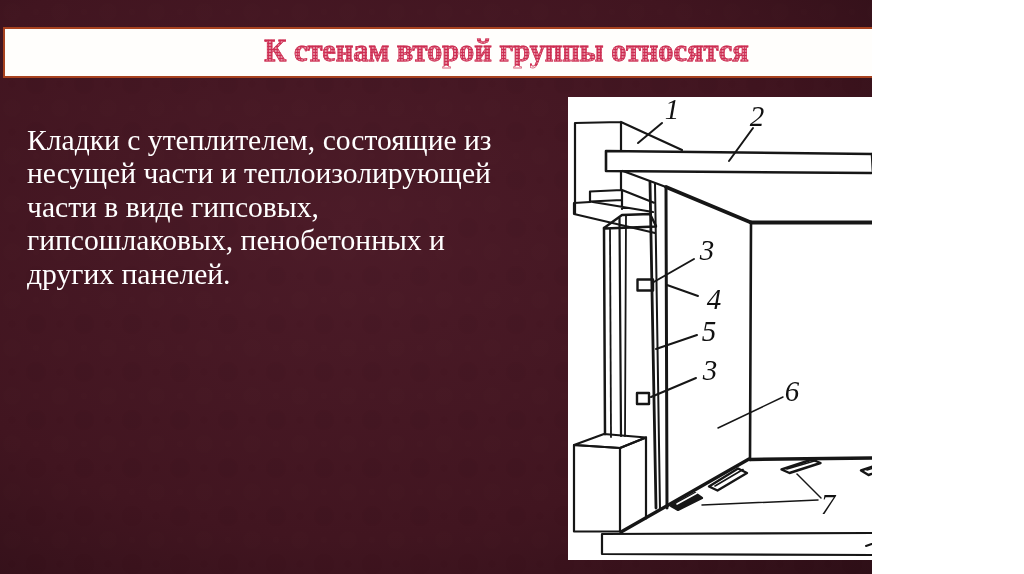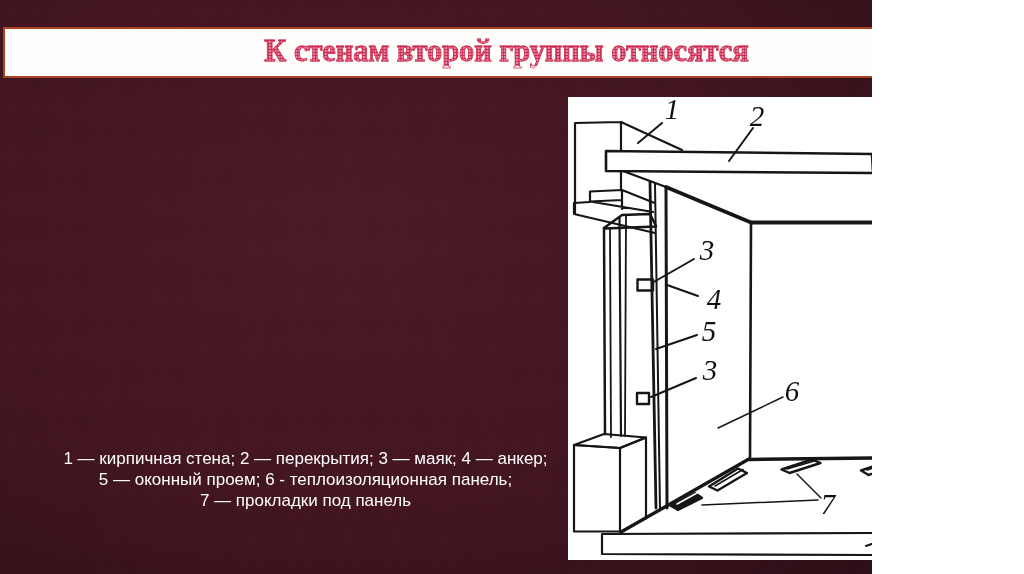--- a/index.html
+++ b/index.html
@@ -28,22 +28,22 @@
 </head>
 <body>
 <div class="slide">
 
   <div class="damask"></div>
 
   <div class="band"></div>
 
   <div class="title">К стенам второй группы относятся</div>
 
+  <div class="para">Кладки с утеплителем, состоящие из<br>несущей части и теплоизолирующей<br>части в виде гипсовых,<br>гипсошлаковых, пенобетонных и<br>других панелей.</div>
 
-  <div class="legend">1 — кирпичная стена; 2 — перекрытия; 3 — маяк; 4 — анкер;<br>5 — оконный проем; 6 - теплоизоляционная панель;<br>7 — прокладки под панель</div>
 
   <div class="panel">
   <svg width="360" height="463" viewBox="0 0 360 463" fill="none" stroke="#161616" stroke-width="2.2" stroke-linecap="round" stroke-linejoin="round">
 
     <g>
       <path d="M7 26 L7 117 M7 26 L53 25 M53 25 L53 54 M53 25 L114 53"></path>
     </g>
 
     <path d="M53 74 L53 93"></path>
 

